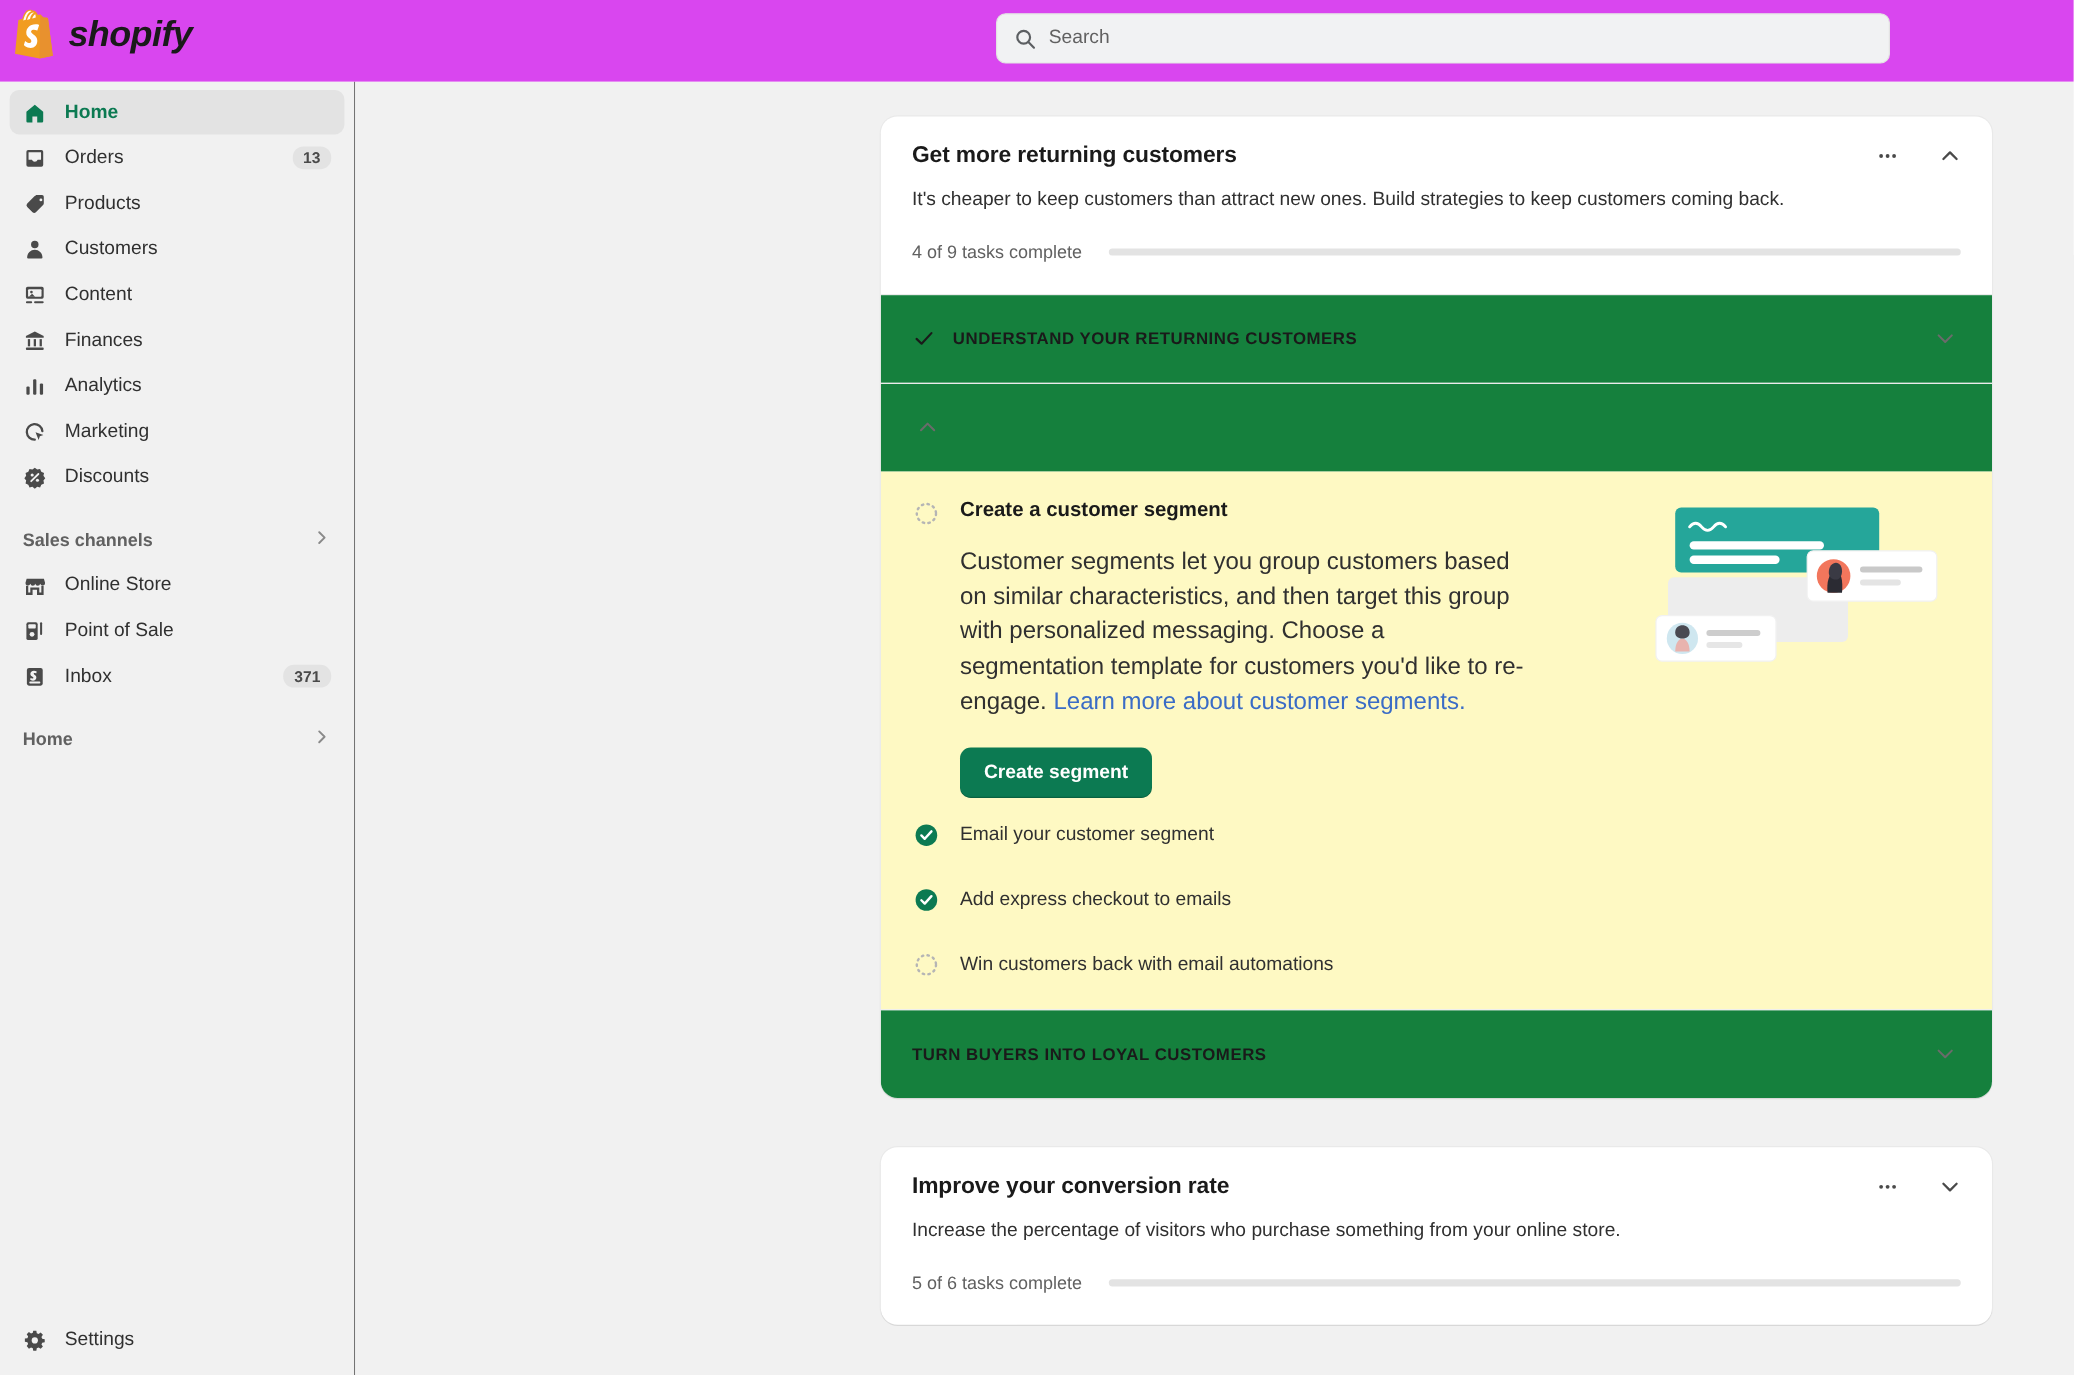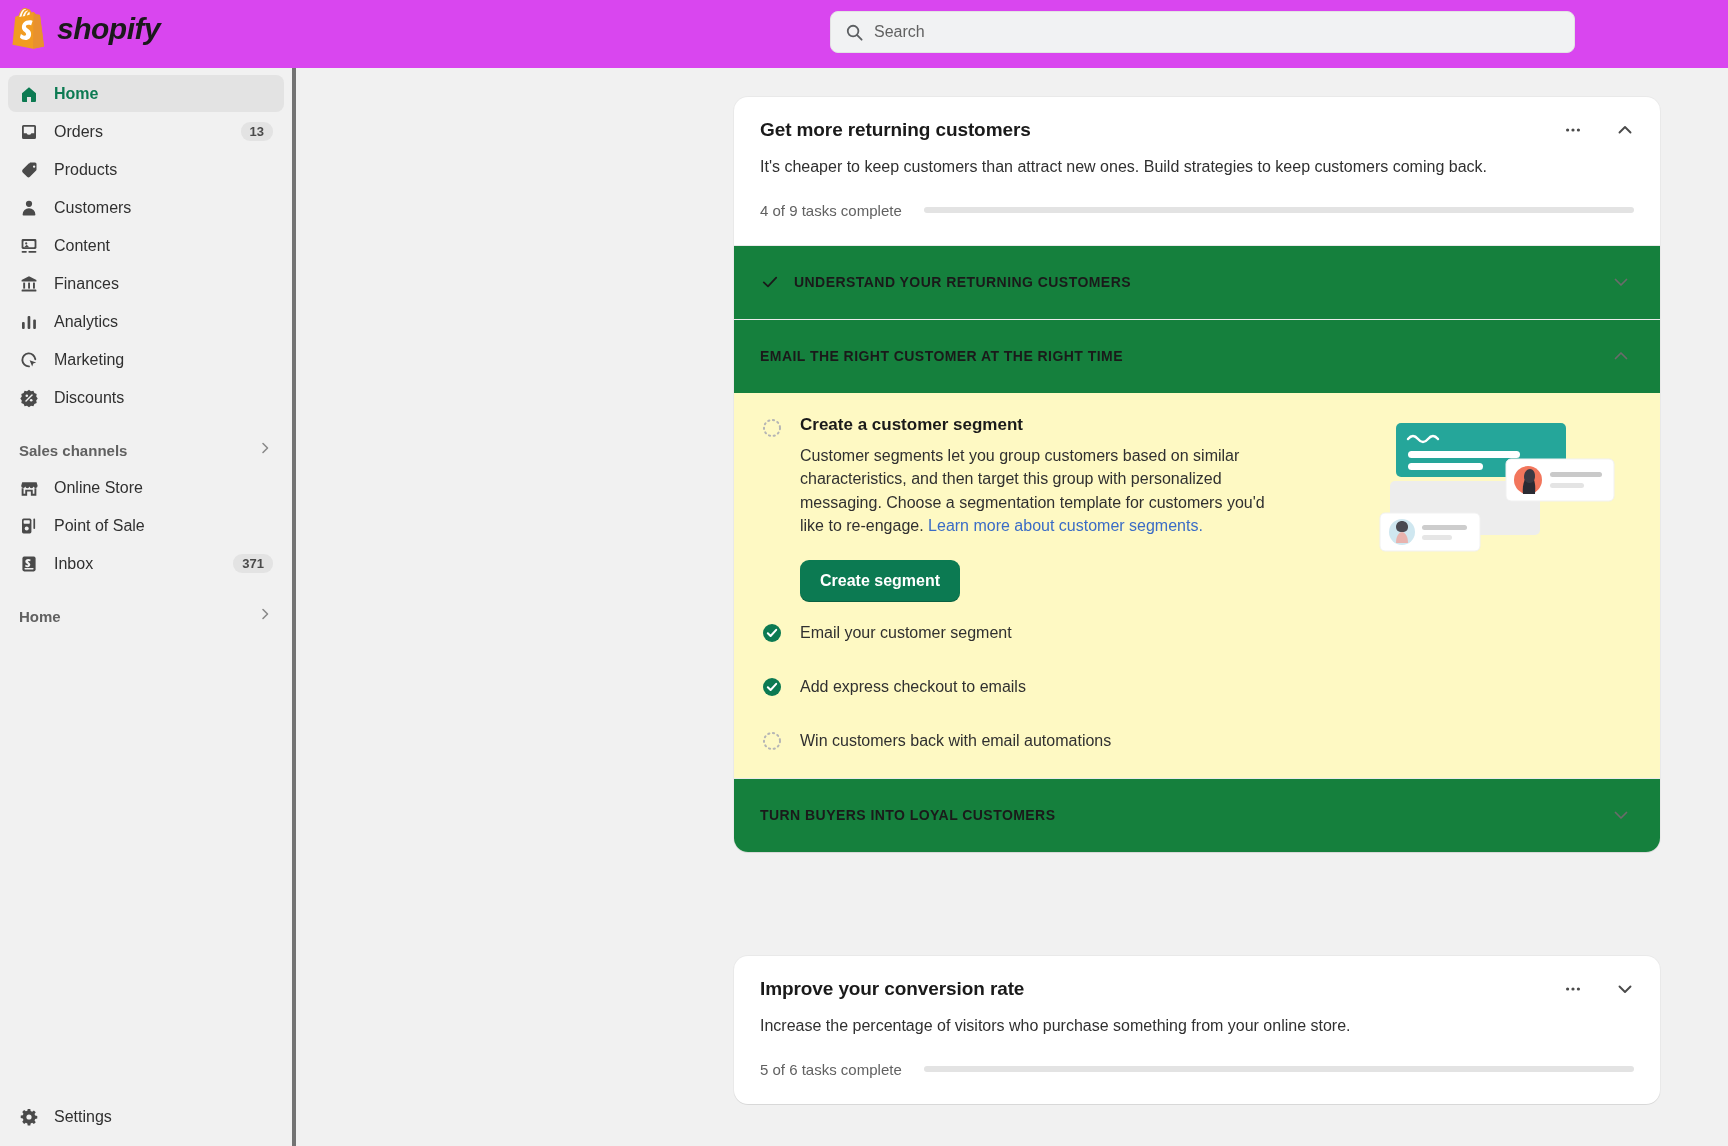--- a/index.html
+++ b/index.html
@@ -34,21 +34,21 @@
     display: flex; align-items: center; gap: 10px;
     padding: 0 14px;
   }
   .search-placeholder { color: #616161; font-size: 16px; text-align: center; }
 
   
   .sidebar {
     position: absolute; top: 68px; left: 0;
     width: 296px; height: 1078px;
     background: #f1f1f1;
-    border-right: 4px solid #737373;
+    border-right: 1px solid #737373;
     padding-top: 6px;
   }
   .nav-item {
     height: 37px; margin: 1px 8px;
     display: flex; align-items: center;
     border-radius: 8px;
     padding: 0 11px;
     cursor: pointer;
     position: relative;
   }
@@ -124,22 +124,22 @@
   }
   .section-body { background: #fef9c3; padding: 22px 26px 14px 26px; }
 
   
   .task-main { display: flex; gap: 0; position: relative; }
   .task-left { flex: 1; max-width: 560px; }
   .task-row { display: flex; align-items: flex-start; }
   .task-bullet { width: 24px; height: 24px; flex: 0 0 24px; margin-right: 16px; margin-top: 1px; display:flex; align-items:center; justify-content:center; }
   .task-title { font-size: 17px; font-weight: 700; color: #1a1a1a; }
   .task-desc {
-    font-size: 16px; color: #303030; line-height: 1.47;
-    margin-top: 4px; margin-left: 40px; max-width: 470px;
+    font-size: 20px; color: #303030; line-height: 1.47;
+    margin-top: 14px; margin-left: 40px; max-width: 470px;
   }
   .task-link { color: #3a6cc6; text-decoration: none; cursor: pointer; }
   .btn-primary {
     margin-left: 40px; margin-top: 22px;
     background: #0c7a52; color: #ffffff;
     font-size: 16px; font-weight: 600;
     border: none; border-radius: 9px;
     padding: 12px 20px; cursor: pointer;
     box-shadow: inset 0 -1px 0 rgba(0,0,0,0.2);
   }
@@ -383,21 +383,20 @@
         <span class="icon-btn">
           <svg width="20" height="20" viewBox="0 0 20 20">
               <polyline points="4.5,7.5 10,13 15.5,7.5" fill="none" stroke="#6b6b6b" stroke-width="1.7" stroke-linecap="round" stroke-linejoin="round"></polyline>
             </svg>
         </span>
       </div>
     </div>
 
     <div class="section">
       <div class="section-head">
-        <span class="section-title">EMAIL THE RIGHT CUSTOMER AT THE RIGHT TIME</span>
         <span class="icon-btn">
           <svg width="20" height="20" viewBox="0 0 20 20">
               <polyline points="4.5,12.5 10,7 15.5,12.5" fill="none" stroke="#6b6b6b" stroke-width="1.7" stroke-linecap="round" stroke-linejoin="round"></polyline>
             </svg>
         </span>
       </div>
 
       <div class="section-body">
         <div class="task-main">
           <div class="task-left">

